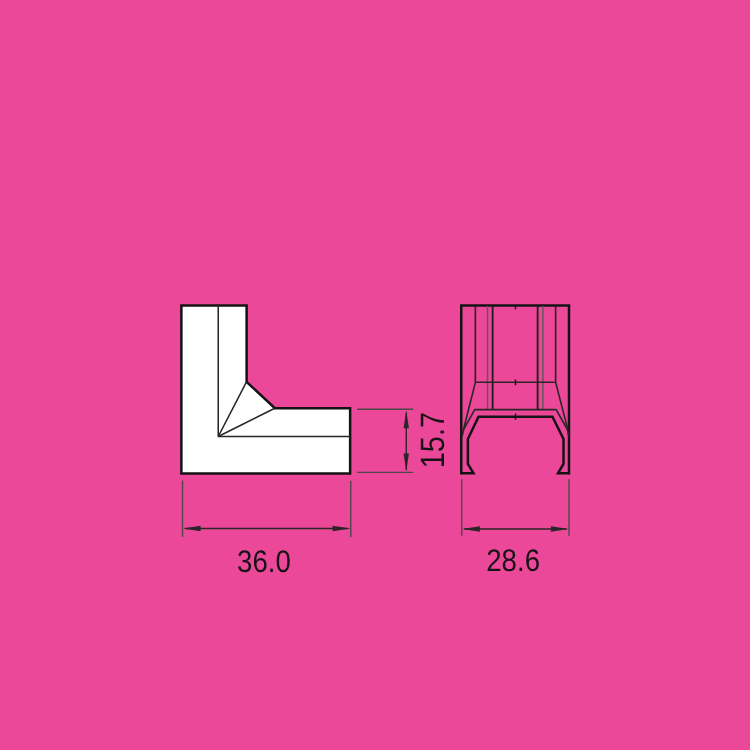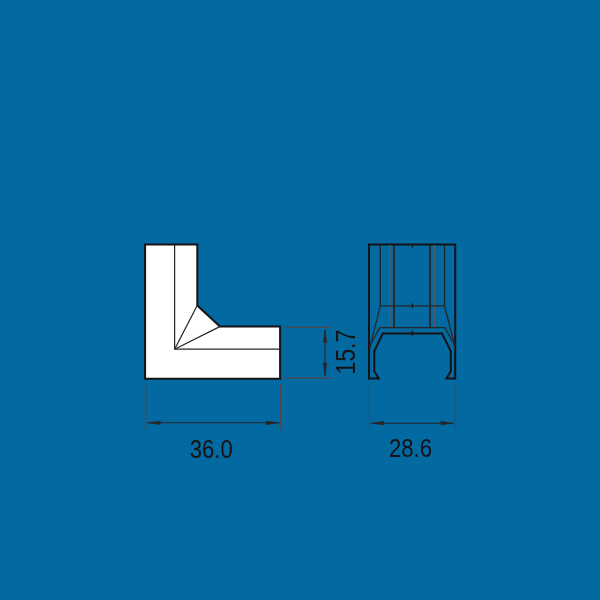--- a/index.html
+++ b/index.html
@@ -1,16 +1,16 @@
 <!DOCTYPE html>
 <html><head>
 <meta charset="utf-8">
 <style>
   html,body{margin:0;padding:0;background:#ffffff;}
-  .page{width:600px;height:600px;position:relative;background:#0369a1;overflow:hidden;text-decoration:underline;}
+  .page{width:600px;height:600px;position:relative;background:#ec4899;overflow:hidden;text-decoration:underline;}
   svg{position:absolute;left:0;top:0;}
   text{font-family:"Liberation Sans",sans-serif;fill:#161215;}
 </style>
 </head>
 <body>
 <div class="page">
 <svg width="600" height="600" viewBox="0 0 600 600">
 
   <path d="M145.1,244.4 H197.3 V305.5 L219.9,326.6 H280.1 V378.7 H145.1 Z" fill="#ffffff" stroke="#161215" stroke-width="2" stroke-linejoin="miter"></path>
 

